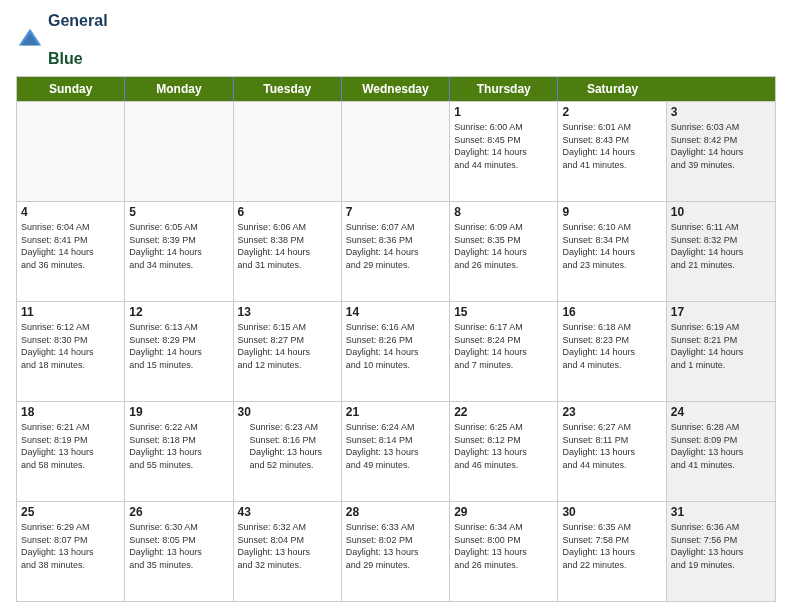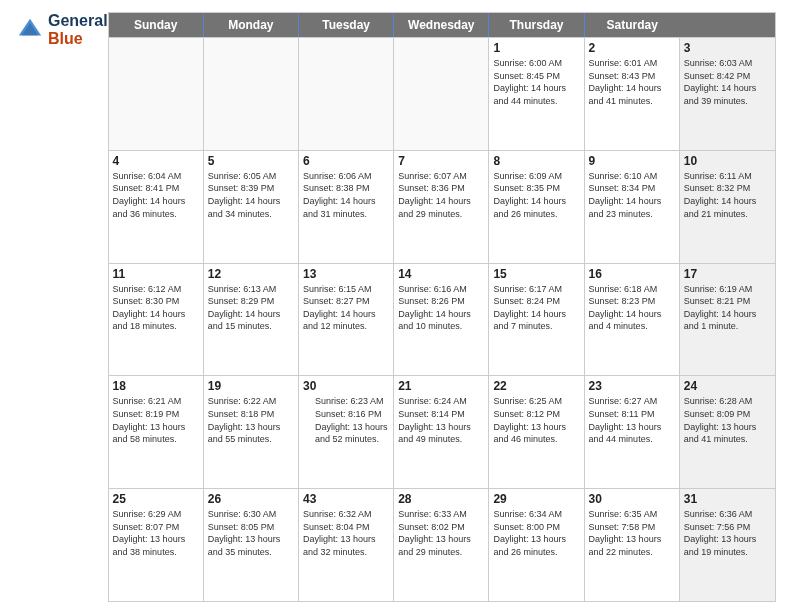--- a/index.html
+++ b/index.html
@@ -8,21 +8,21 @@
       background: #fff;
       width: 792px;
       height: 612px;
       overflow: hidden;
     }
     .page {
       width: 792px;
       height: 612px;
       padding: 12px 16px 10px 16px;
       display: flex;
-      flex-direction: row;
+      flex-direction: column;
     }
     .header {
       display: flex;
       justify-content: space-between;
       align-items: flex-start;
       margin-bottom: 8px;
     }
     .logo {
       display: flex;
       align-items: center;
@@ -46,21 +46,21 @@
     }
     .calendar {
       flex: 1;
       display: flex;
       flex-direction: column;
       border: 1px solid #ccc;
     }
     .cal-header {
       display: grid;
       grid-template-columns: repeat(7, 1fr);
-      background: #737373;
+      background: #4d7c0f;
     }
     .cal-header-cell {
       color: #fff;
       font-size: 12px;
       font-weight: bold;
       text-align: center;
       padding: 5px 2px;
       border-right: 1px solid #5a82d4;
     }
     .cal-header-cell:last-child { border-right: none; }
@@ -103,21 +103,21 @@
 
 <div class="page">
   <div class="header">
     <div class="logo">
       <svg class="logo-icon" viewBox="0 0 40 40">
         <polygon points="20,4 36,28 4,28" fill="#4a90d9"></polygon>
         <polygon points="20,10 32,28 8,28" fill="#1a3a5c" opacity="0.3"></polygon>
       </svg>
       <div>
         <div style="font-size:16px;font-weight:bold;color:#1a3a5c;">General</div>
-        <div style="font-size:16px;font-weight:bold;color:#c2410c;">Blue</div>
+        <div style="font-size:16px;font-weight:bold;color:#14532d;margin-top:20px;">Blue</div>
       </div>
     </div>
     <div class="title-block">
       <div class="month-title"></div>
       <div class="location"></div>
     </div>
   </div>
 
   <div class="calendar">
     <div class="cal-header">

